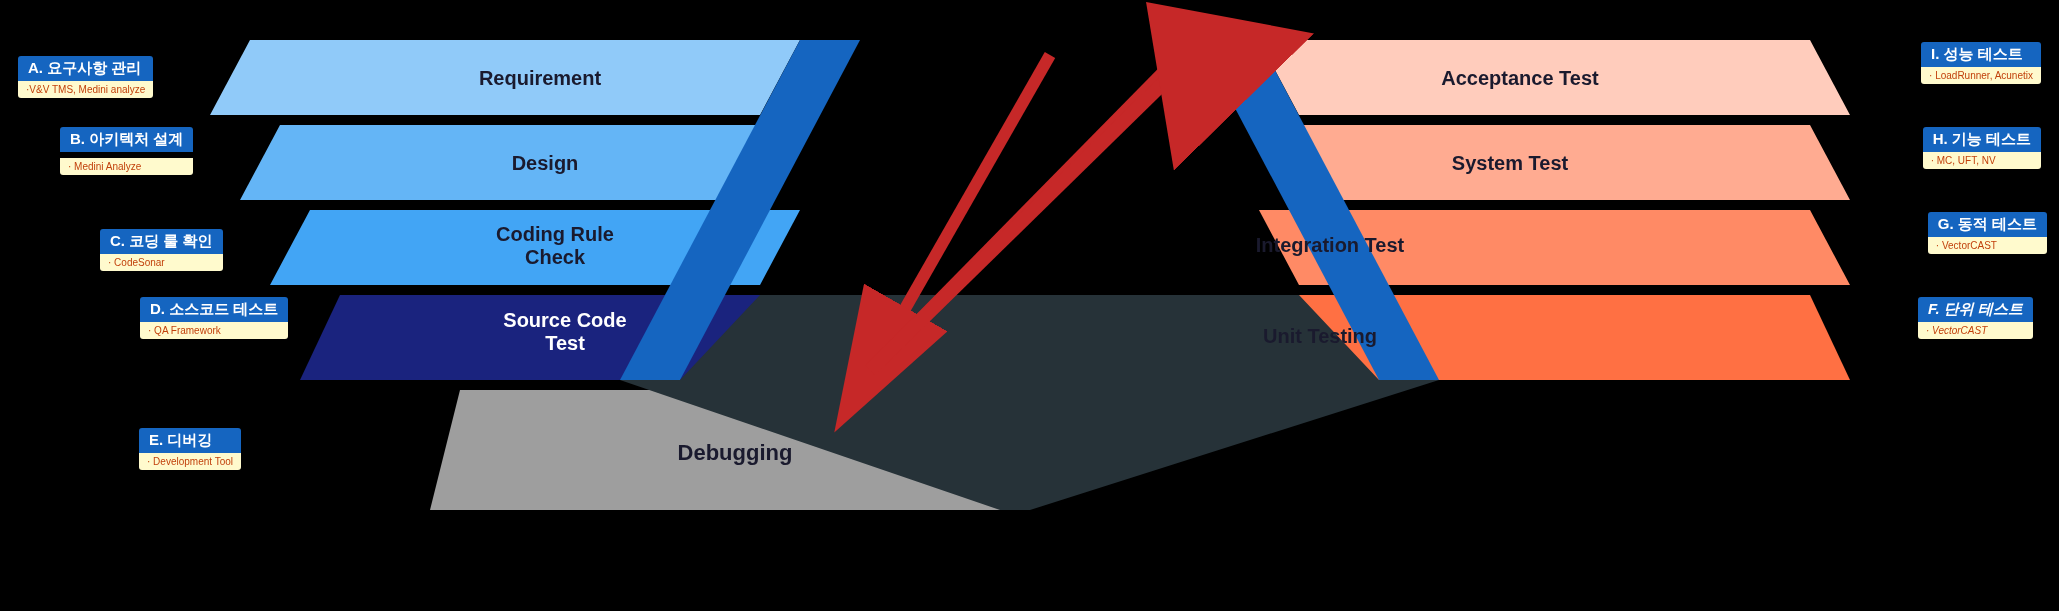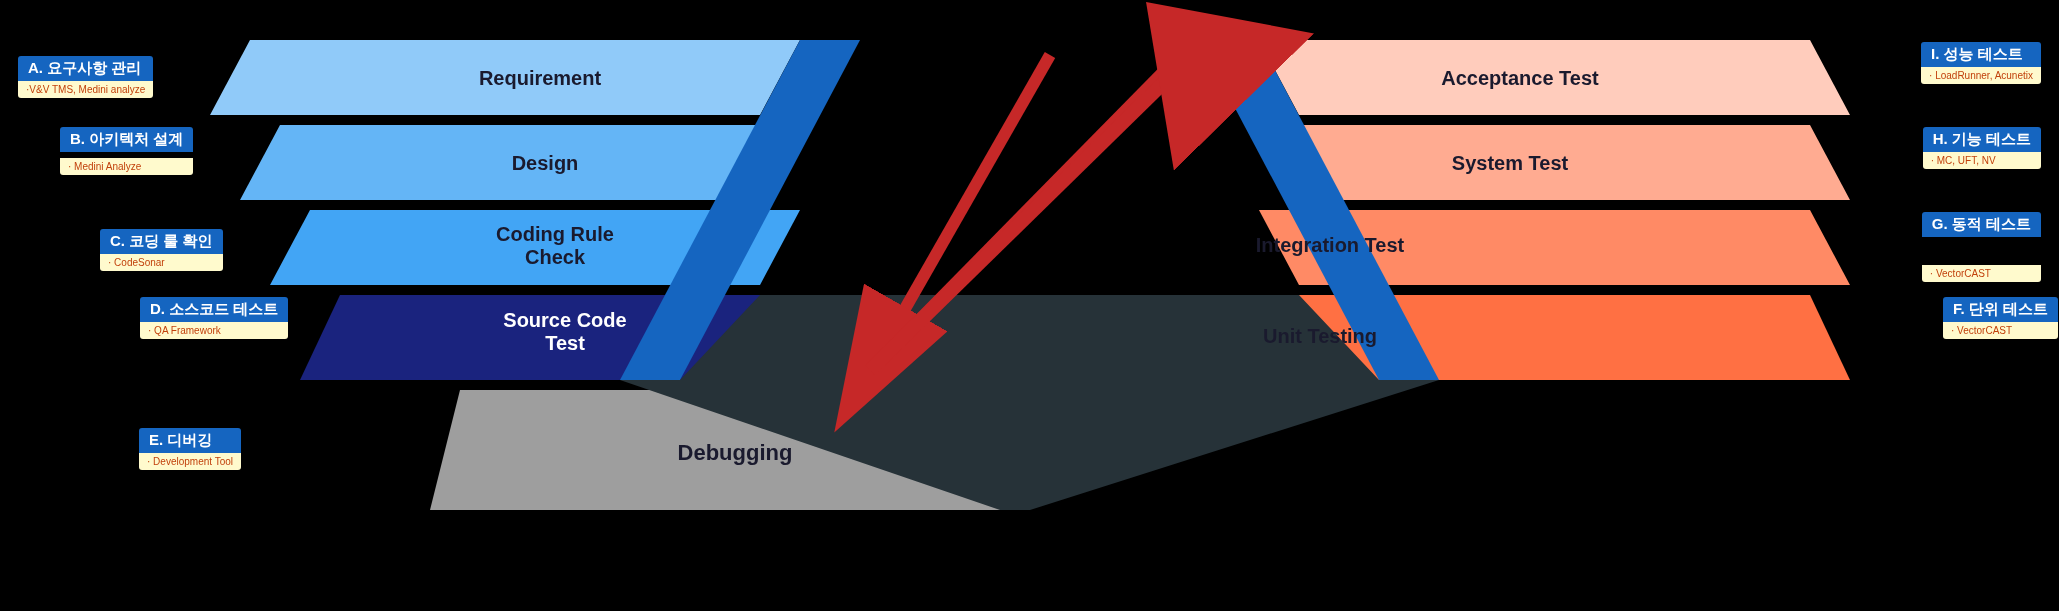--- a/index.html
+++ b/index.html
@@ -143,22 +143,22 @@
   <div class="label-box" style="top:42px; right:18px;">
     <div class="label-title">I. 성능 테스트</div>
     <div class="label-sub">· LoadRunner, Acunetix</div>
   </div>
 
   <div class="label-box" style="top:127px; right:18px;">
     <div class="label-title">H. 기능 테스트</div>
     <div class="label-sub">· MC, UFT, NV</div>
   </div>
 
-  <div class="label-box" style="top:212px; right:18px;gap:28px;">
+  <div class="label-box" style="top:212px; right:12px;">
     <div class="label-title">G. 동적 테스트</div>
     <div class="label-sub">· VectorCAST</div>
   </div>
 
-  <div class="label-box" style="top:297px; right:1px;">
+  <div class="label-box" style="top:297px; right:26px;font-style:italic;">
     <div class="label-title">F. 단위 테스트</div>
     <div class="label-sub">· VectorCAST</div>
   </div>
 </div>
 
 </body></html>

